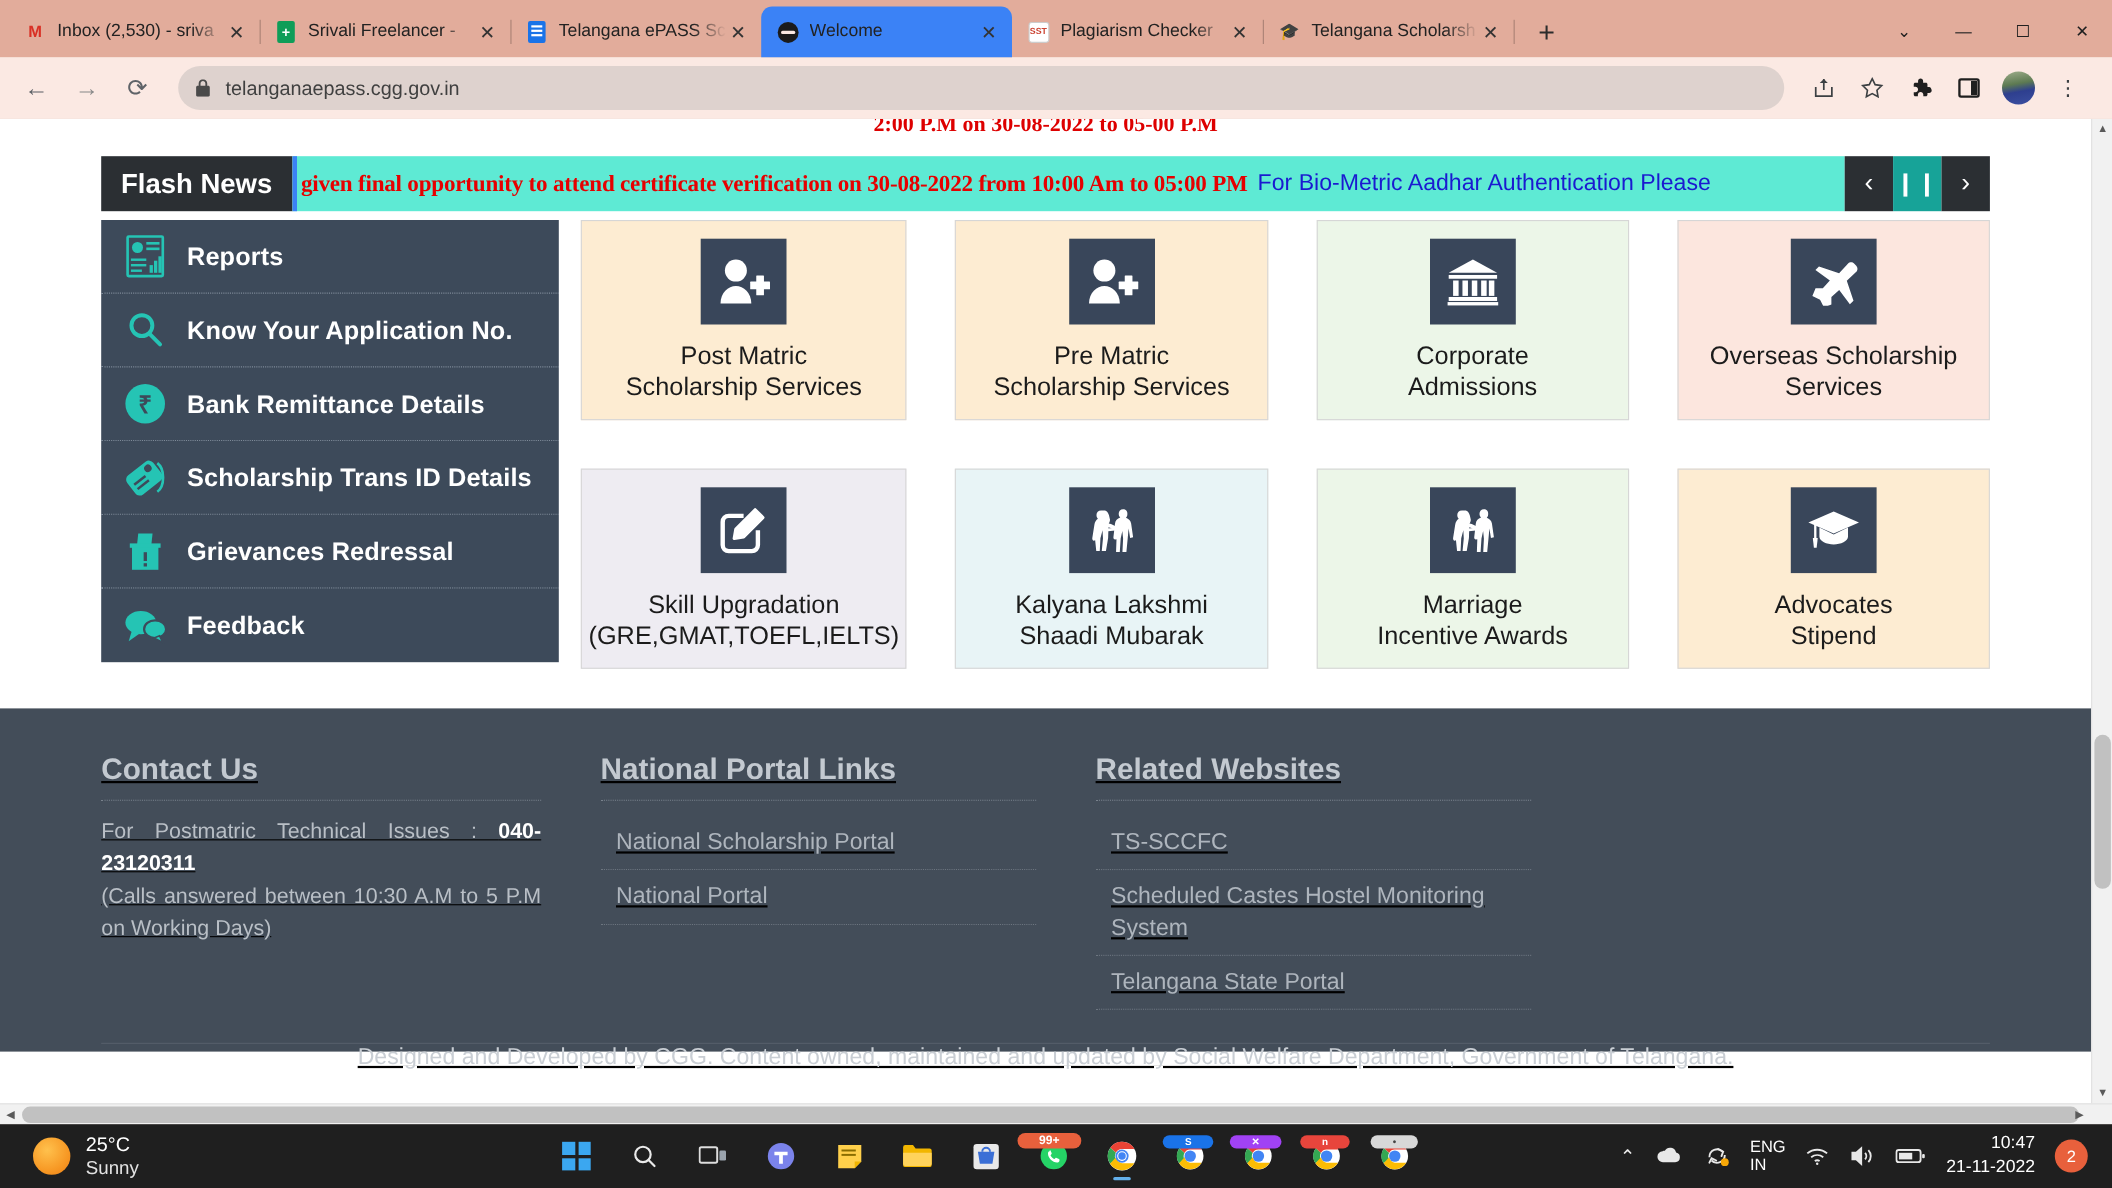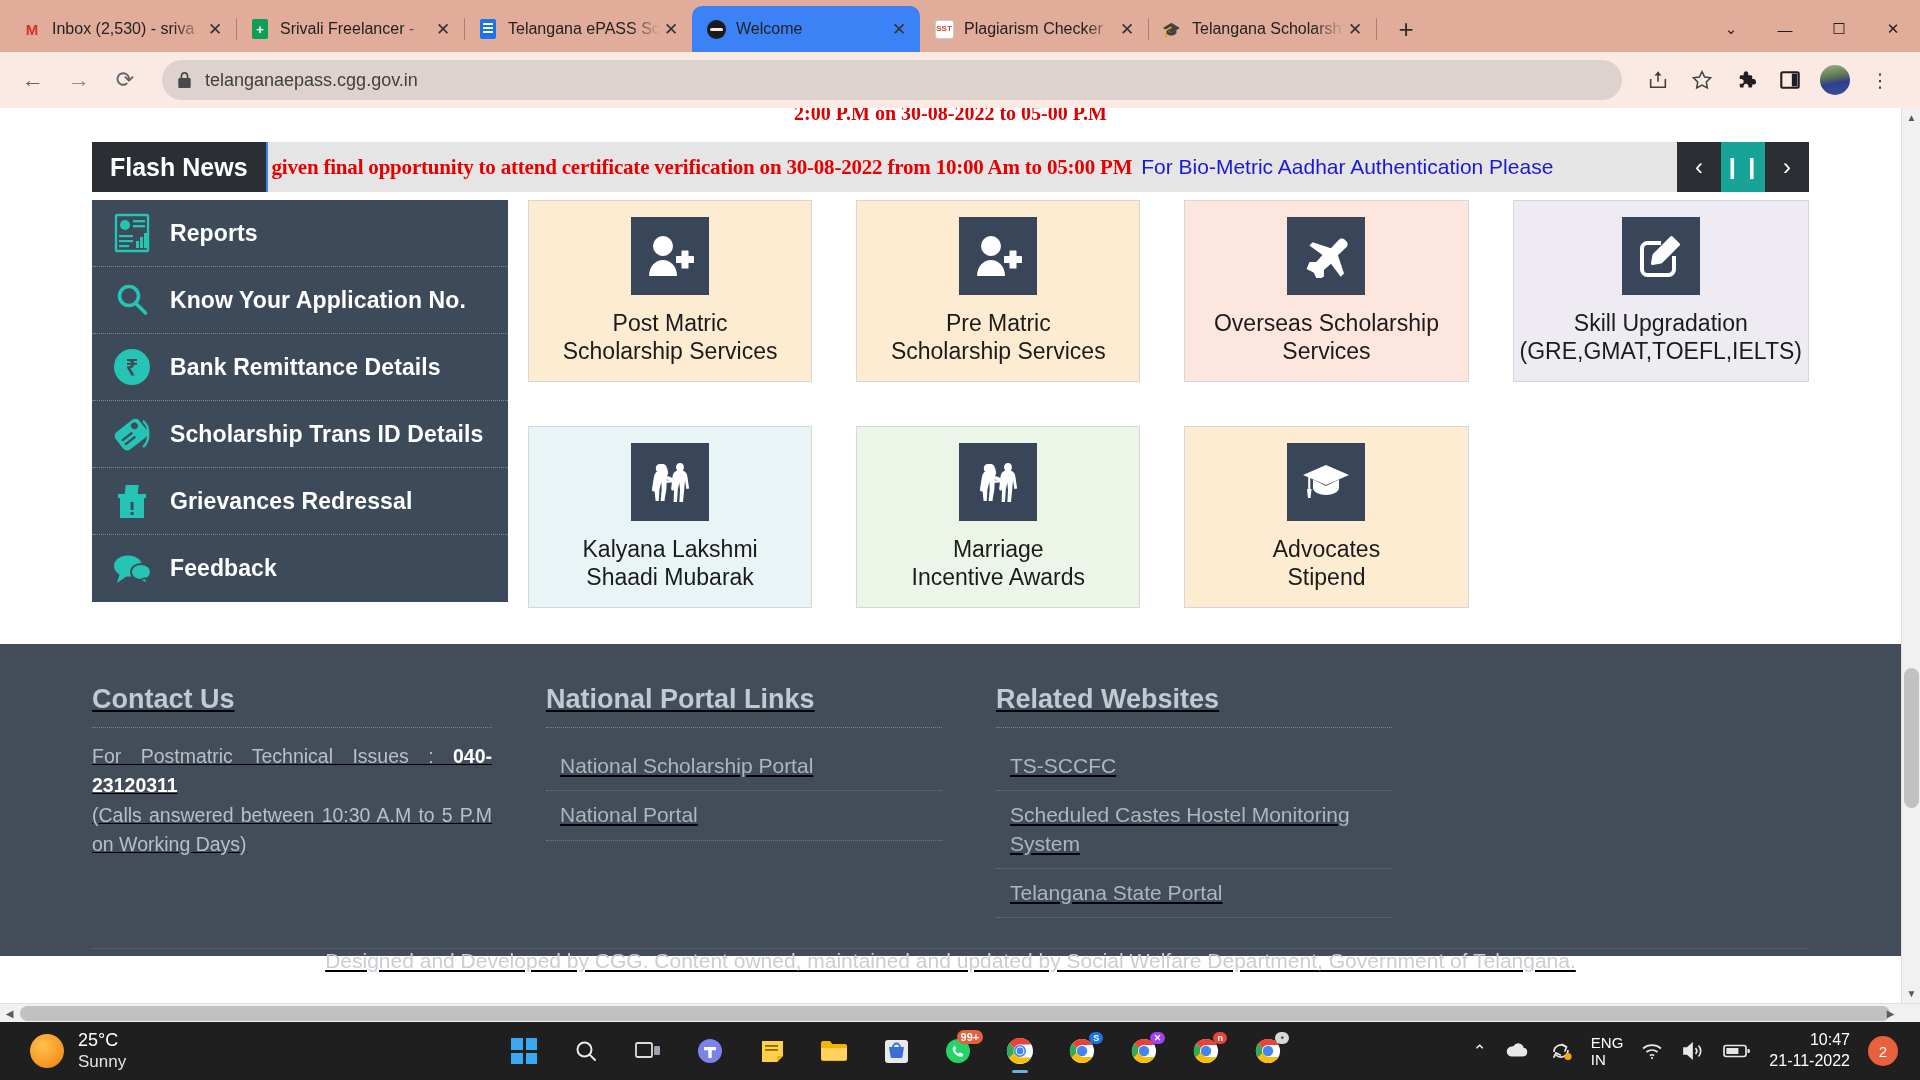--- a/index.html
+++ b/index.html
@@ -103,22 +103,22 @@
   
   .flashwrap { display: flex; align-items: stretch; margin: 16px 92px 0 92px; height: 50px;
     background: #fff; }
   .flashlabel {
     background: #2b2f33; color: #fff; font-size: 25px; font-weight: 600;
     display: flex; align-items: center; padding: 0 18px; flex: 0 0 auto;
     font-family: "Liberation Sans Narrow", "Liberation Sans", sans-serif;
   }
   .flashtick {
     flex: 1 1 auto; overflow: hidden; white-space: nowrap; display: flex;
-    align-items: center; border-left: 2px solid #3b82f6; padding-left: 4px;
-    background: #e5e5e5;
+    align-items: center; border-left: 4px solid #3b82f6; padding-left: 4px;
+    background: #5eead4;
   }
   .flashtick .red {
     color: #e60000; font-weight: bold; font-size: 21px;
     font-family: "Liberation Serif", serif; letter-spacing: -.2px;
   }
   .flashtick .blue {
     color: #1a1ad0; font-size: 21px; margin-left: 9px;
     font-family: "Liberation Sans Narrow", "Liberation Sans", sans-serif;
   }
   .flashctrl { display: flex; flex: 0 0 auto; }
@@ -208,21 +208,21 @@
   .wtemp { font-size: 18px; }
   .wdesc { font-size: 17px; color: #e3e3e3; }
   .tbcenter { flex: 1 1 auto; display: flex; align-items: center; justify-content: center; gap: 16px; }
   .tbapp { width: 46px; height: 46px; display: flex; align-items: center;
     justify-content: center; position: relative; }
   .winlogo { width: 26px; height: 26px; display: grid; grid-template-columns: 1fr 1fr;
     grid-template-rows: 1fr 1fr; gap: 3px; }
   .winlogo i { background: #3ba7f0; display: block; }
   .badge {
     position: absolute; top: 2px; right: -2px; background: #e8603c; color: #fff;
-    font-size: 11px; border-radius: 9px; padding: 1px 4px; min-width: 20px; text-align: center;
+    font-size: 11px; border-radius: 9px; padding: 1px 20px; min-width: 20px; text-align: center;
     font-weight: bold;
   }
   .dot { position: absolute; bottom: 1px; left: 50%; transform: translateX(-50%);
     width: 16px; height: 3px; border-radius: 2px; background: #63b0ec; }
   .tray { display: flex; align-items: center; gap: 18px; padding-right: 22px; }
   .trayi { display: flex; align-items: center; justify-content: center; color: #eee; font-size: 17px; }
   .lang { text-align: left; font-size: 15px; line-height: 1.15; }
   .clock { text-align: right; font-size: 16px; line-height: 1.3; }
   .notif { width: 30px; height: 30px; border-radius: 50%; background: #e8603c;
     display: flex; align-items: center; justify-content: center; font-size: 15px; color: #fff; }
@@ -459,20 +459,36 @@
               <svg width="48" height="44" viewBox="0 0 48 44" fill="#fff">
                 <circle cx="17" cy="12" r="10"></circle>
                 <path d="M3 42 c0-10 7-16 14-16 s14 6 14 16z"></path>
                 <rect x="30" y="22" width="18" height="7" rx="0.5"></rect>
                 <rect x="35.5" y="16.5" width="7" height="18" rx="0.5"></rect>
               </svg>
             </div>
             <div class="cardlabel">Pre Matric<br>Scholarship Services</div>
           </div>
 
+          <div class="card" style="background:#ecf6e8">
+            <div class="cardicon">
+              <svg width="46" height="44" viewBox="0 0 46 44" fill="#fff">
+                <path d="M23 2 L45 14 H1 Z"></path>
+                <rect x="1" y="16" width="44" height="3.4"></rect>
+                <rect x="5" y="21" width="5" height="14"></rect>
+                <rect x="13.5" y="21" width="5" height="14"></rect>
+                <rect x="22" y="21" width="5" height="14"></rect>
+                <rect x="30.5" y="21" width="5" height="14"></rect>
+                <rect x="37.5" y="21" width="5" height="14"></rect>
+                <rect x="1" y="36" width="44" height="3.6"></rect>
+                <rect x="-1" y="40.6" width="48" height="3.2"></rect>
+              </svg>
+            </div>
+            <div class="cardlabel">Corporate<br>Admissions</div>
+          </div>
 
           <div class="card" style="background:#fce6de">
             <div class="cardicon">
               <svg width="46" height="44" viewBox="0 0 46 44" fill="#fff">
                 <path d="M41.5 5.5c-1.5-1.6-4.2-1.3-5.6.2l-8 8.6-18.3-6.1-3.2 3.3 13.1 9.6-6.4 7h-6.6L3.6 35l7 3.6 3.6 7 6.7-2.8v-6.7l7.1-6.4 9.7 13 3.3-3.2-6.1-18.2 8.4-8c1.6-1.5 1.8-4.2.2-5.8z"></path>
               </svg>
             </div>
             <div class="cardlabel">Overseas Scholarship<br>Services</div>
           </div>
 

